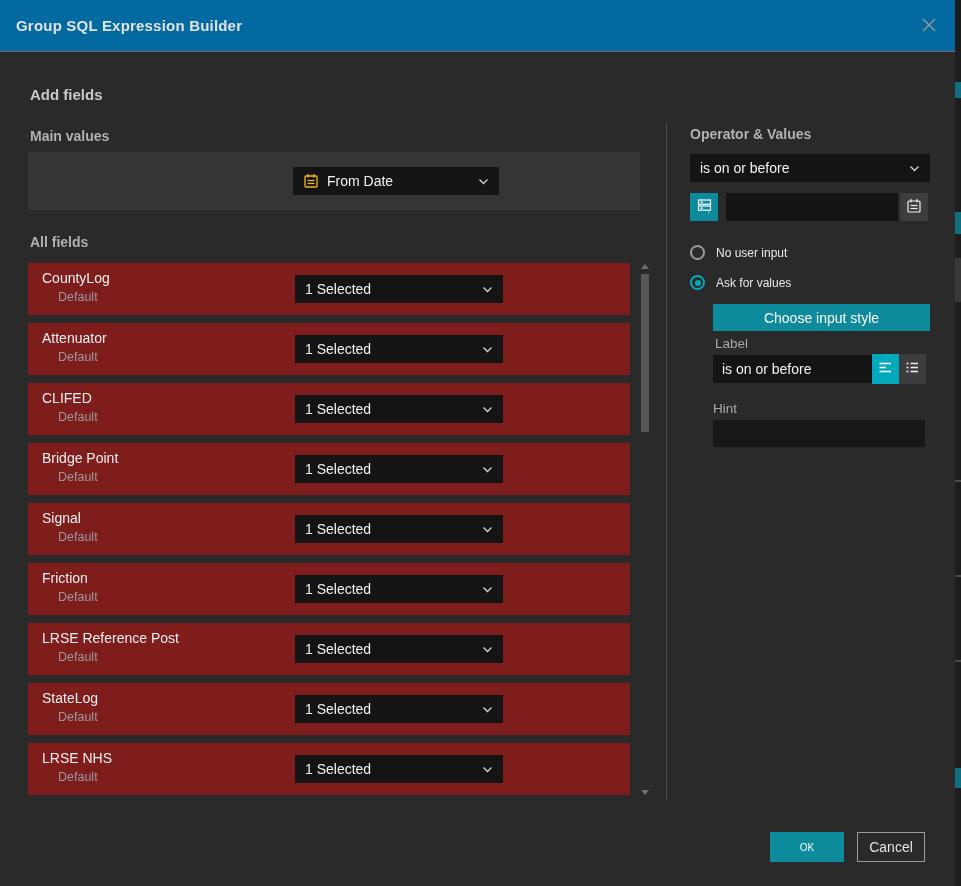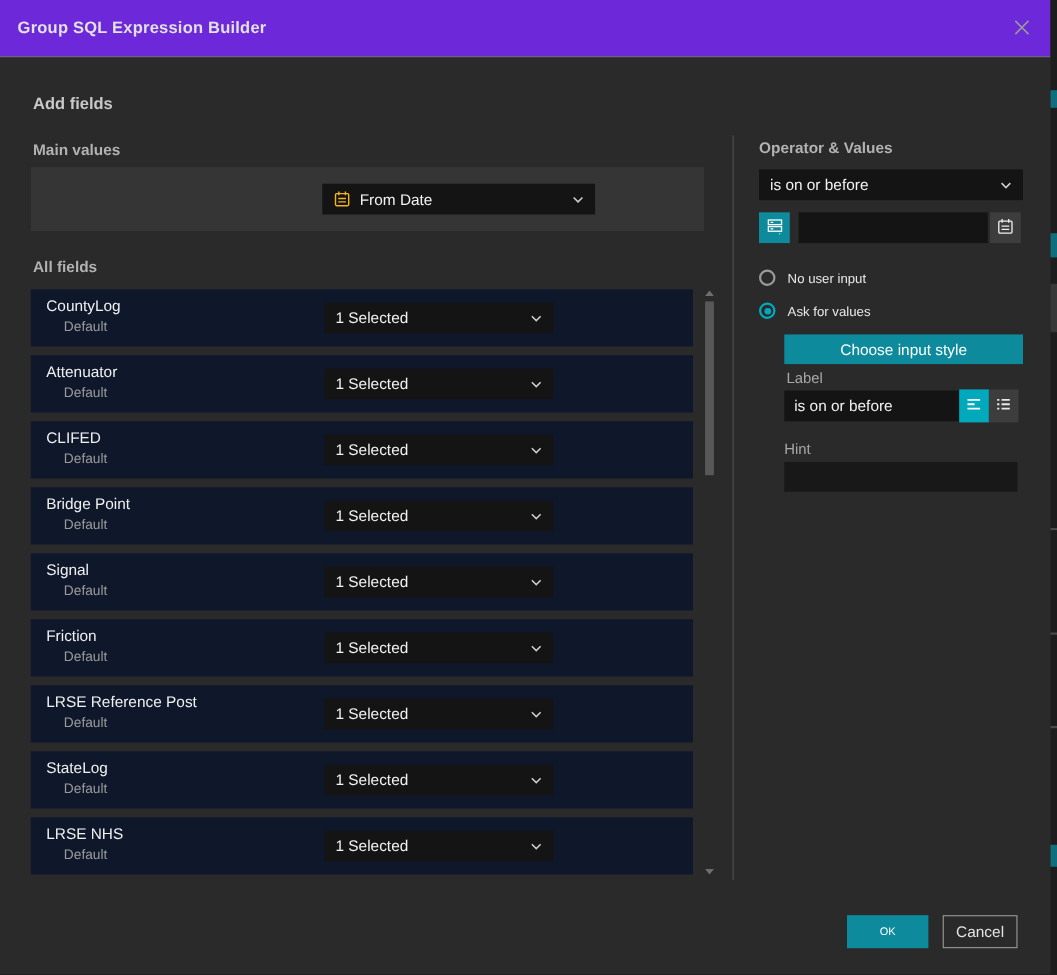--- a/index.html
+++ b/index.html
@@ -5,35 +5,35 @@
   * { margin:0; padding:0; box-sizing:border-box; }
   html,body { width:961px; height:886px; background:#1d1d1d; font-family:"Liberation Sans", sans-serif; }
   #dialog {
     position:relative; width:961px; height:886px; background:#2a2a2a; overflow:hidden;
     color:#e6e6e6; font-size:14px;
   }
   
   .header {
     position:absolute; left:0; top:0; width:955px; height:52px;
     border-bottom:1px solid #6b6b6b; display:flex; align-items:center;
-    padding:0 16px; background:#6d28d9;
+    padding:0 16px; background:#0369a1;
   }
   .header .title { font-size:15px; font-weight:700; color:#e2e2e2; letter-spacing:.2px; }
   .close-btn {
     position:absolute; right:10px; top:10px; width:32px; height:32px;
     display:flex; align-items:center; justify-content:center; cursor:pointer;
   }
   
   .h-add    { position:absolute; left:30px; top:86px;  font-size:15px; font-weight:700; color:#c9c9c9;text-align:center; }
   .h-main   { position:absolute; left:30px; top:128px; font-size:14px; font-weight:700; color:#b2b2b2; }
   .h-all    { position:absolute; left:30px; top:234px; font-size:14px; font-weight:700; color:#b2b2b2; }
   .h-opval  { position:absolute; left:690px; top:126px; font-size:14px; font-weight:700; color:#b2b2b2; }
   
   .main-panel { position:absolute; left:28px; top:152px; width:612px; height:58px; background:#353535; }
-  .field-row  { position:absolute; left:28px; width:602px; height:52px; background:#0f172a; }
+  .field-row  { position:absolute; left:28px; width:602px; height:52px; background:#7f1d1d; }
   .row-name { position:absolute; left:14px; top:7px;  font-size:14px; color:#efefef; }
   .row-sub  { position:absolute; left:14px; top:27px; font-size:12.5px; color:#9a9a9a;margin-left:16px; }
   
   .sel {
     position:absolute; height:28px; background:#141414; color:#f2f2f2;
     display:flex; align-items:center; padding:0 10px; cursor:pointer; font-size:14px;
   }
   .sel .chev { margin-left:auto; display:flex; align-items:center; }
   .sel .ico  { margin-right:8px; display:flex; align-items:center; }
   
@@ -94,21 +94,21 @@
       </span>
     </span>
   </div>
 
   <div class="h-add">Add fields</div>
   <div class="h-main">Main values</div>
   <div class="h-all">All fields</div>
   <div class="h-opval">Operator &amp; Values</div>
 
   <div class="main-panel">
-    <div class="sel" style="left:265px; top:15px; width:248px;">
+    <div class="sel" style="left:265px; top:15px; width:206px;">
       <span class="ico">
         <svg width="16" height="16" viewBox="0 0 16 16" fill="none" stroke="#f3b519" stroke-width="1.3">
           <rect x="2" y="3" width="12" height="11" rx="1"></rect>
           <line x1="5" y1="1" x2="5" y2="4.5"></line>
             <line x1="11" y1="1" x2="11" y2="4.5"></line>
           <line x1="4.5" y1="7.5" x2="11.5" y2="7.5"></line>
             <line x1="4.5" y1="10.5" x2="11.5" y2="10.5"></line>
         </svg>
       </span>
       <span>From Date</span>

